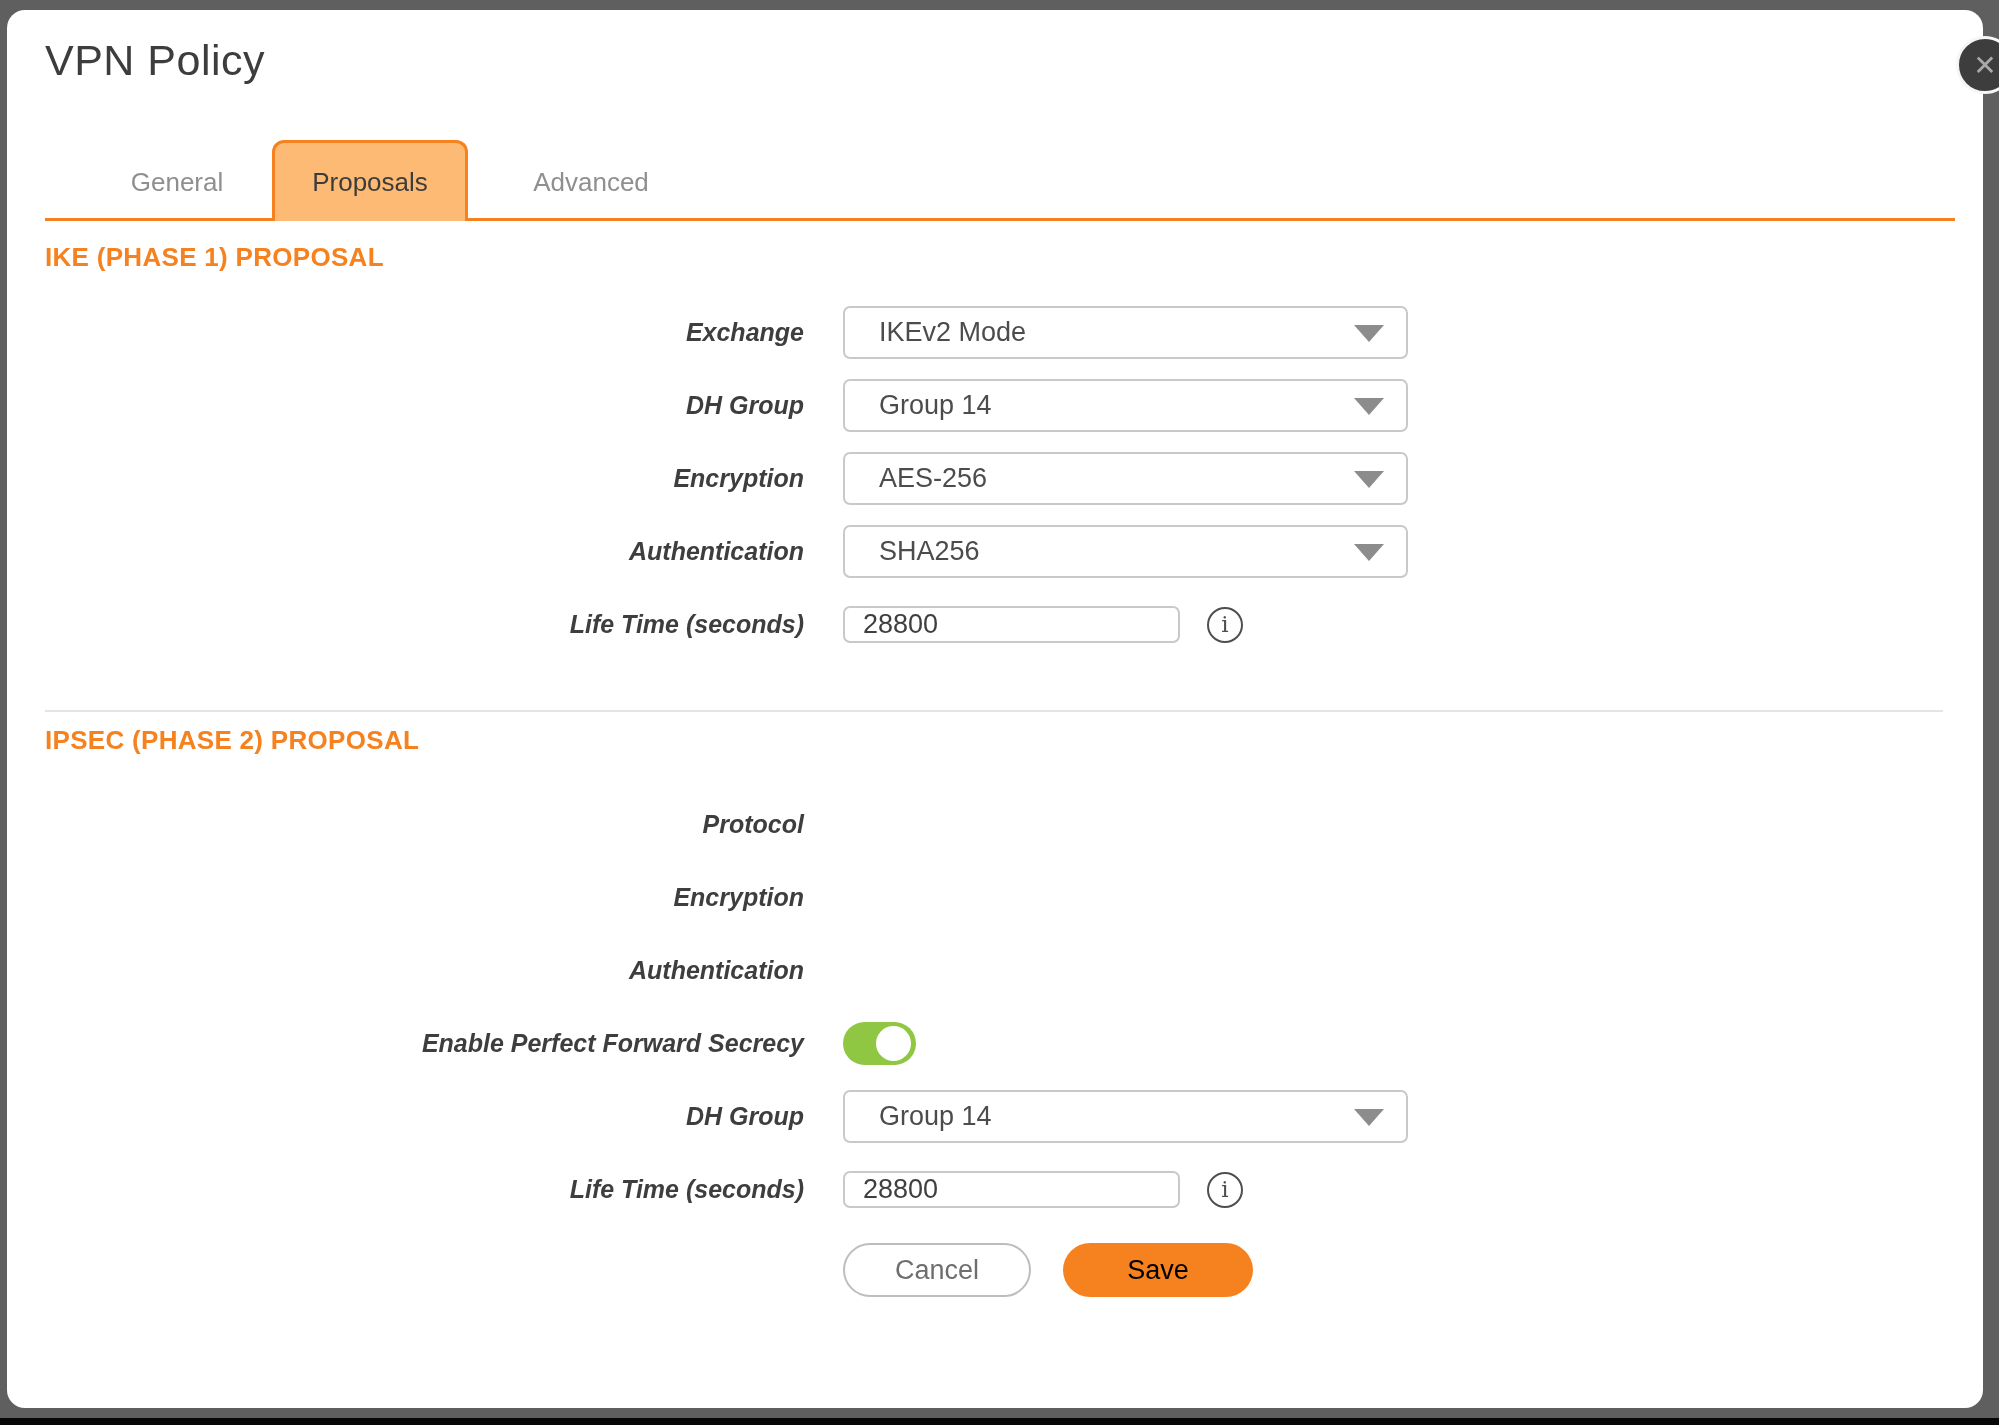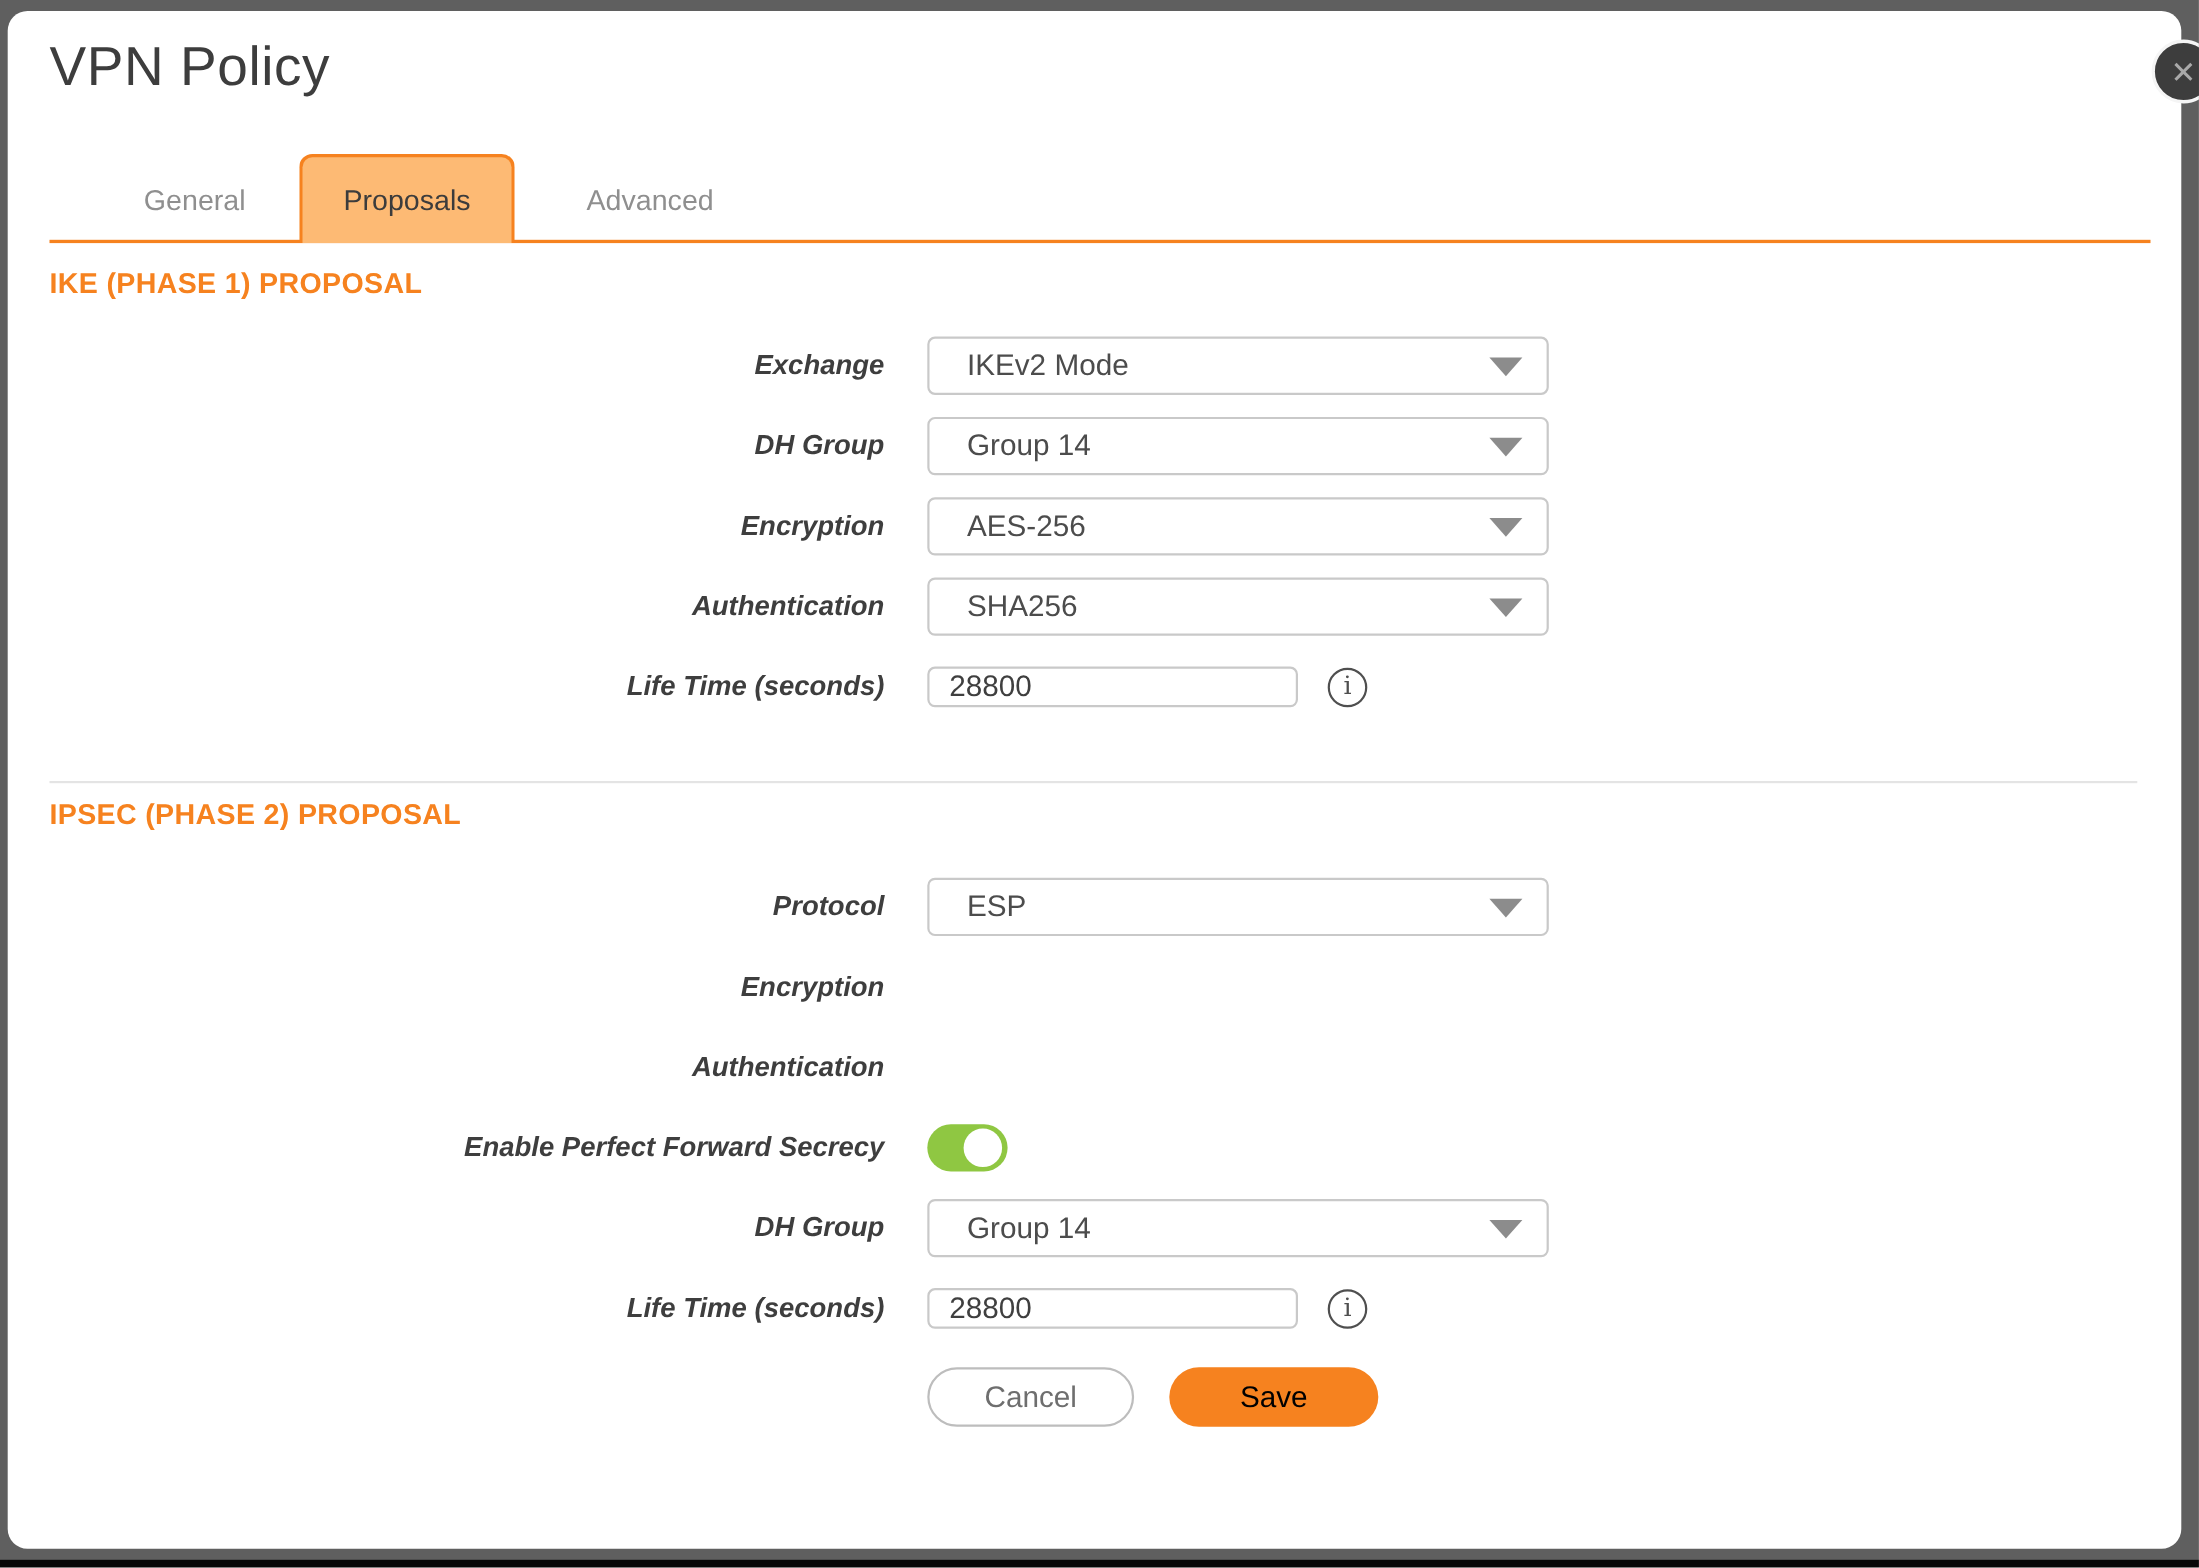--- a/index.html
+++ b/index.html
@@ -18,21 +18,21 @@
     font-family:"Liberation Sans",sans-serif;
     overflow:hidden;position:relative;
   }
   .dialog{
     position:absolute;left:7px;top:10px;
     width:1976px;height:1398px;
     background:#ffffff;border-radius:18px;
   }
   .dialog-title{
     position:absolute;left:38px;top:20px;
-    font-size:50px;font-weight:400;color:#3d3d3d;
+    font-size:43px;font-weight:400;color:#3d3d3d;
     line-height:60px;margin:0;letter-spacing:.5px;
   }
   
   .tabs{
     position:absolute;left:38px;right:28px;top:133px;height:78px;
     border-bottom:3px solid var(--orange);
   }
   .tab{
     position:absolute;bottom:-3px;height:78px;
     display:flex;align-items:center;justify-content:center;
@@ -185,26 +185,20 @@
         </div>
       </div>
     </div>
 
   <div class="divider"></div>
 
   <h2 class="section-header hdr-phase2">IPSEC (PHASE 2) PROPOSAL</h2>
   <div class="form form-phase2" id="form2">
       <div class="form-row">
         <div class="row-label">Protocol</div>
-        <div class="control">
-          <div class="select">
-            <span>ESP</span>
-            <span class="arrow"></span>
-          </div>
-        </div>
       </div>
       <div class="form-row">
         <div class="row-label">Encryption</div>
       </div>
       <div class="form-row">
         <div class="row-label">Authentication</div>
       </div>
       <div class="form-row">
         <div class="row-label">Enable Perfect Forward Secrecy</div>
         <div class="control">

